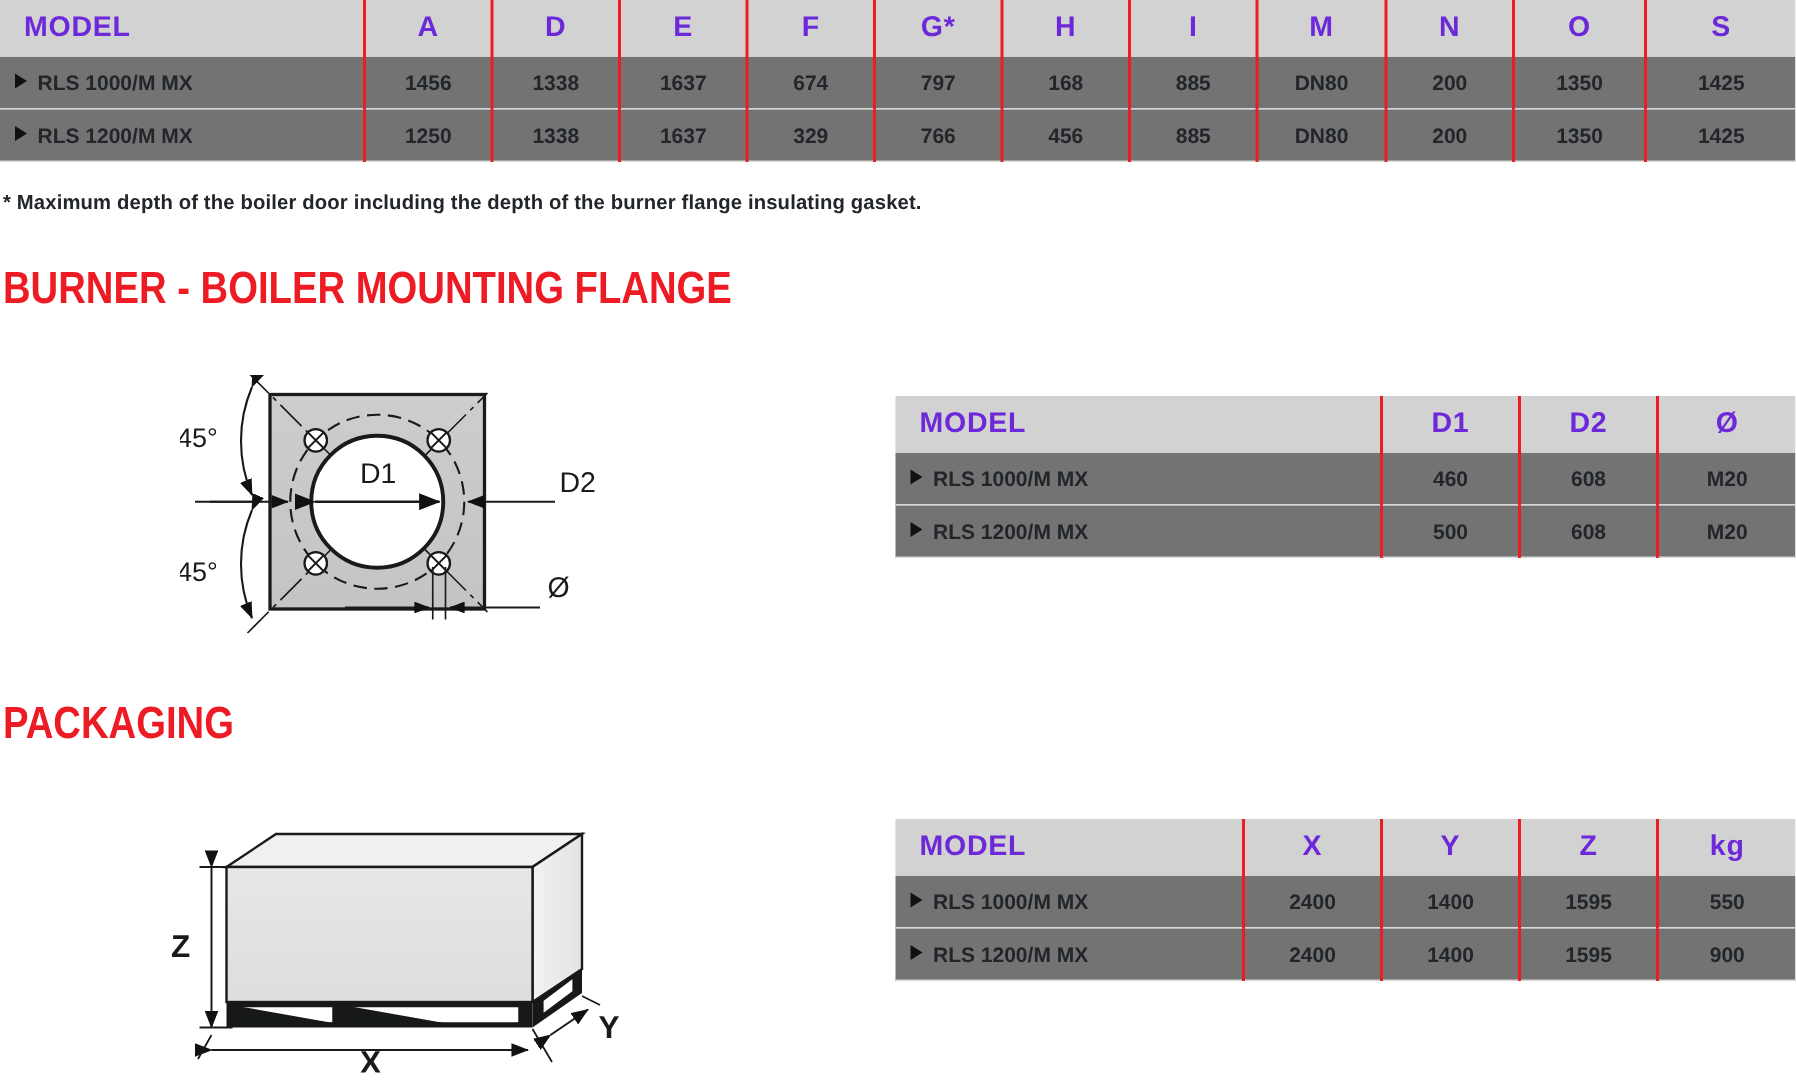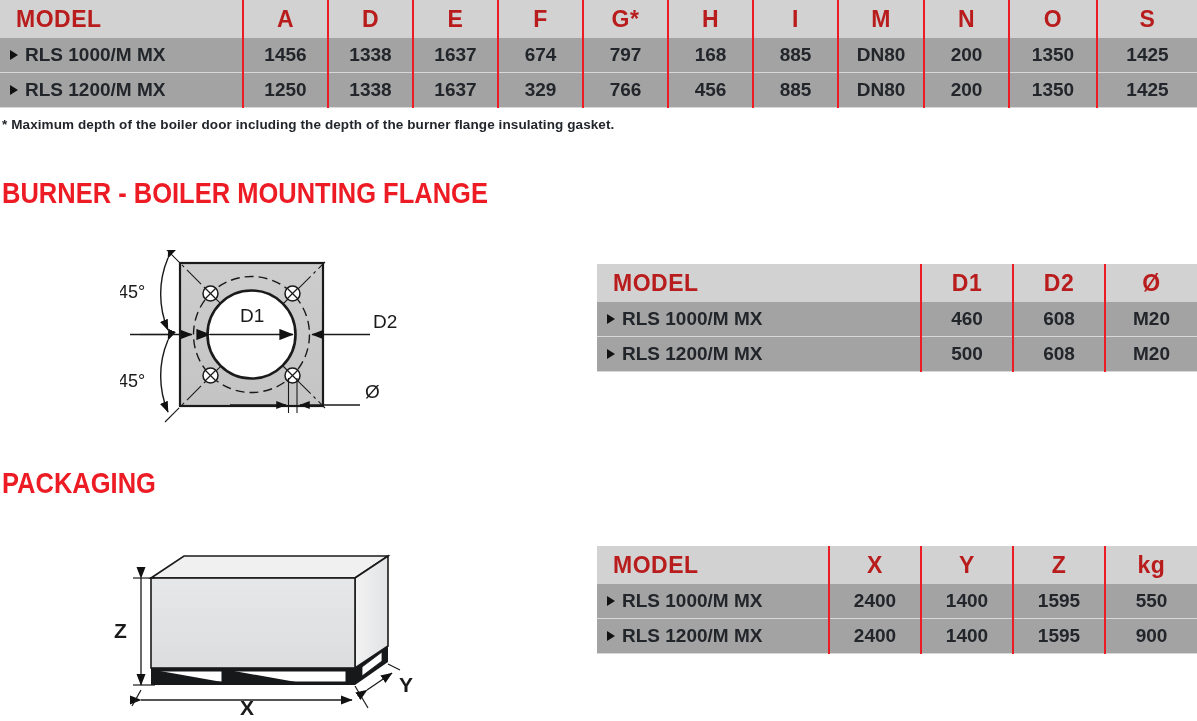--- a/index.html
+++ b/index.html
@@ -24,29 +24,29 @@
   }
   .dtable th, .dtable td {
     padding: 0;
     margin: 0;
     text-align: center;
     vertical-align: middle;
     font-weight: bold;
   }
   .dtable thead th {
     background: #d2d2d2;
-    color: #b91c1c;
-    font-size: 23px;
+    color: #6d28d9;
+    font-size: 19px;
     letter-spacing: 0.5px;
     height: 38px;
   }
   .dtable tbody td {
-    background: #a3a3a3;
+    background: #737373;
     color: #22262b;
-    font-size: 19px;
+    font-size: 14px;
     height: 34px;
     border-bottom: 1px solid #d8d8d8;
   }
   .dtable .model-col {
     text-align: left;
     padding-left: 10px;
   }
   .dtable thead th.model-col {
     padding-left: 16px;
   }
@@ -70,21 +70,21 @@
     left: 0;
     top: 0;
     width: 1197px;
   }
   #table-dimensions tbody td { height: 34px; }
 
   
   #footnote {
     position: absolute;
     left: 2px;
-    top: 117px;
+    top: 127px;
     font-size: 13.5px;
     font-weight: bold;
     color: #22262b;
     letter-spacing: 0.1px;
   }
 
   
   .section-heading {
     position: absolute;
     color: #ed1c24;

